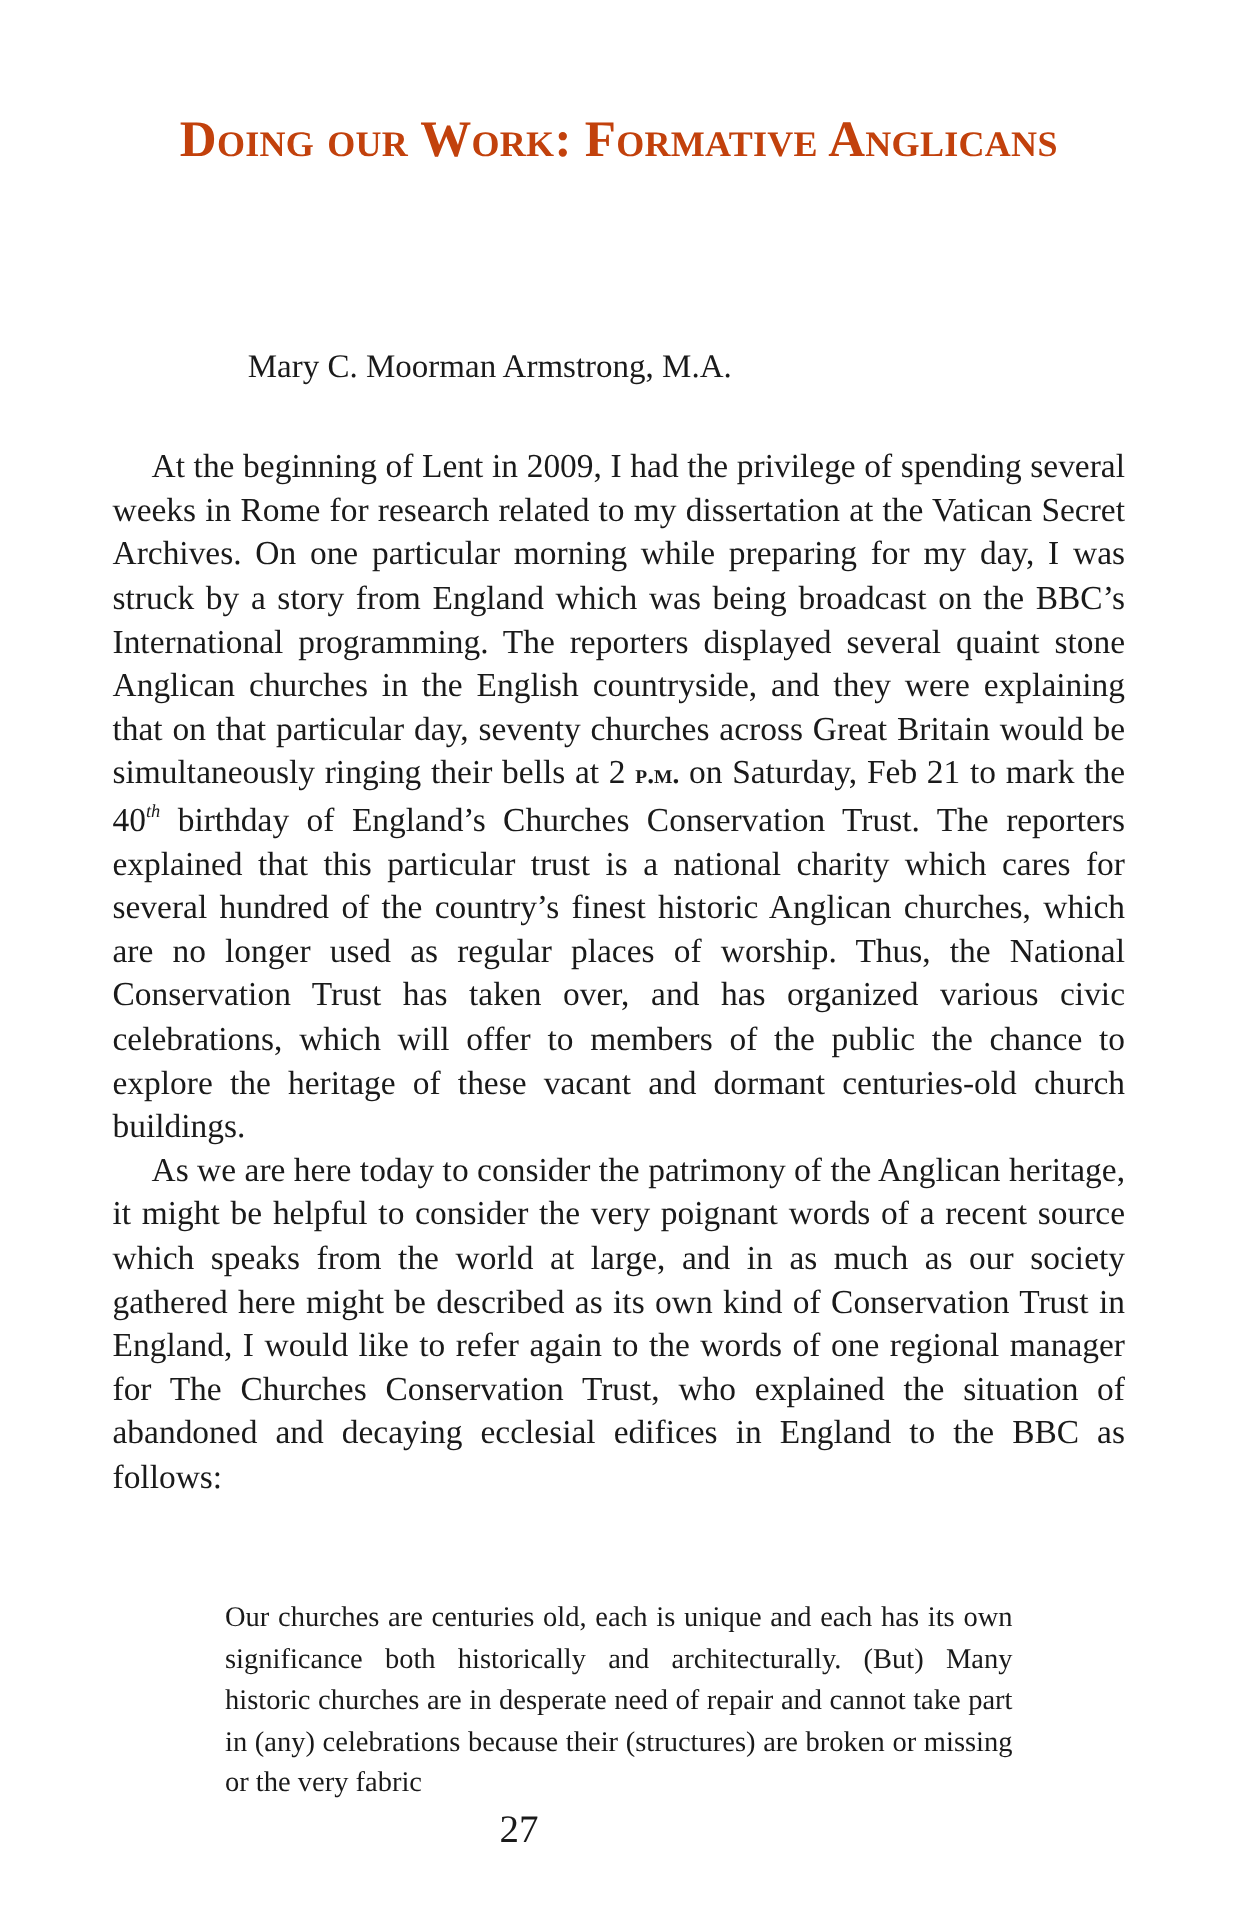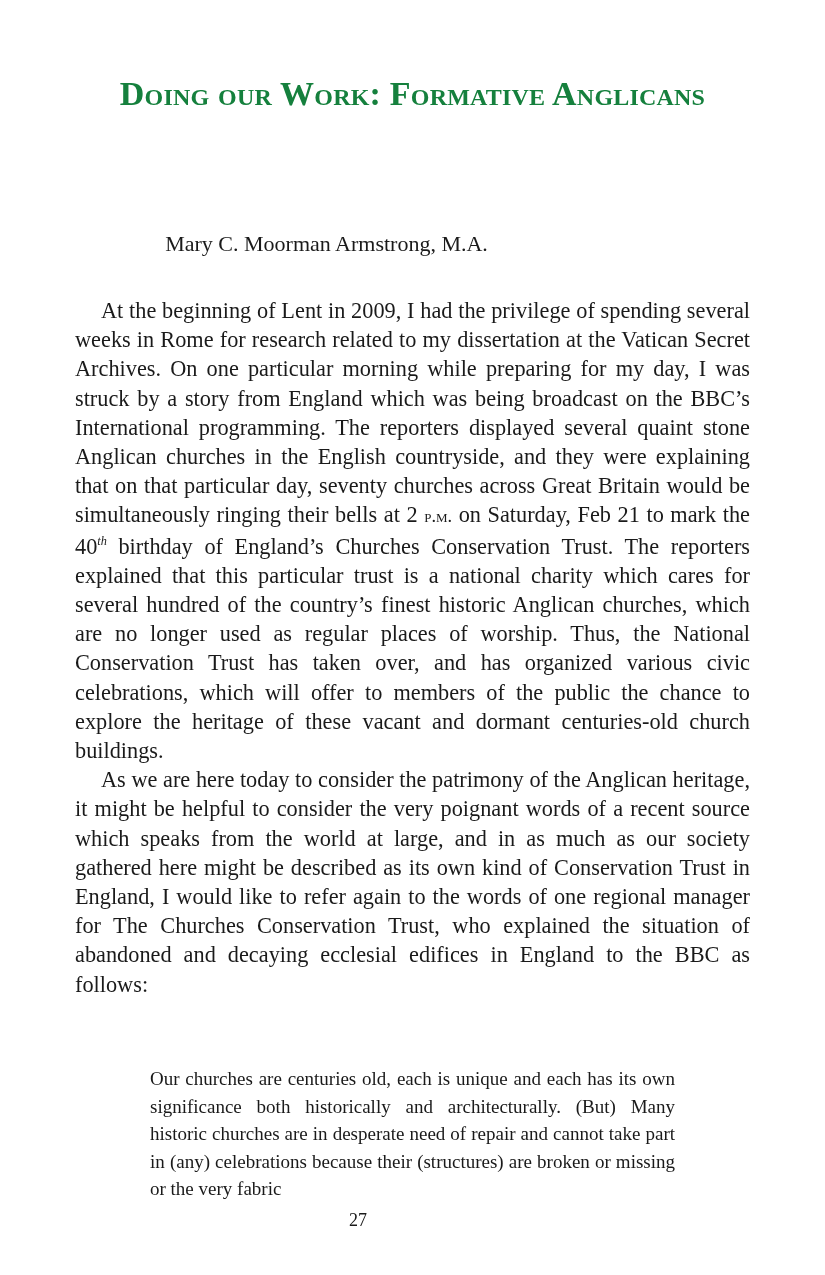--- a/index.html
+++ b/index.html
@@ -19,21 +19,21 @@
       position: absolute;
       left: 0;
       top: 68px;
       width: 825px;
       text-align: center;
       font-weight: bold;
       font-size: 34px;
       line-height: 52px;
       font-variant: small-caps;
       letter-spacing: 0.2px;
-      color: #15803d;
+      color: #c2410c;
     }
     .title span { display: block; }
     .author {
       position: absolute;
       left: 0;
       top: 229px;
       width: 653px;
       text-align: center;
       font-size: 22px;
       line-height: 30px;
@@ -47,20 +47,21 @@
       line-height: 29.2px;
       text-align: justify;
     }
     .body p {
       margin: 0;
       text-indent: 26px;
     }
     .smallcaps {
       font-variant: small-caps;
       font-size: 0.82em;
+      font-weight: bold;
     }
     sup.ord {
       font-size: 0.55em;
       line-height: 0;
       vertical-align: 0.75em;
       font-style: italic;
     }
     .blockquote {
       position: absolute;
       left: 150px;
@@ -70,23 +71,22 @@
       line-height: 27.6px;
       text-align: justify;
     }
     .blockquote p { margin: 0; }
     .page-number {
       position: absolute;
       left: 0;
       top: 1205px;
       width: 692px;
       text-align: center;
-      font-size: 18px;
+      font-size: 26px;
       line-height: 30px;
-      padding-left: 12px;
     }
   </style>
 </head>
 <body>
 
 <h1 class="title" style="margin:0;">
   <span>Doing our Work: Formative Anglicans</span>
 </h1>
 
 <div class="author">Mary C. Moorman Armstrong, M.A.</div>

